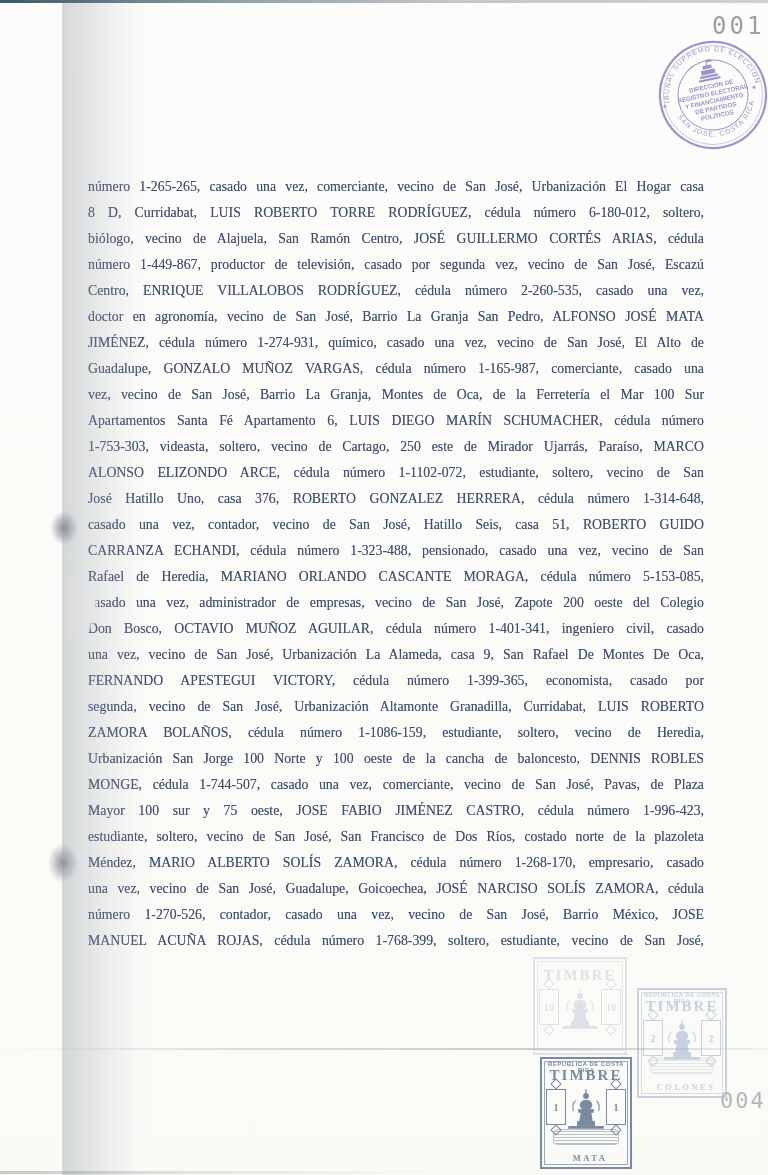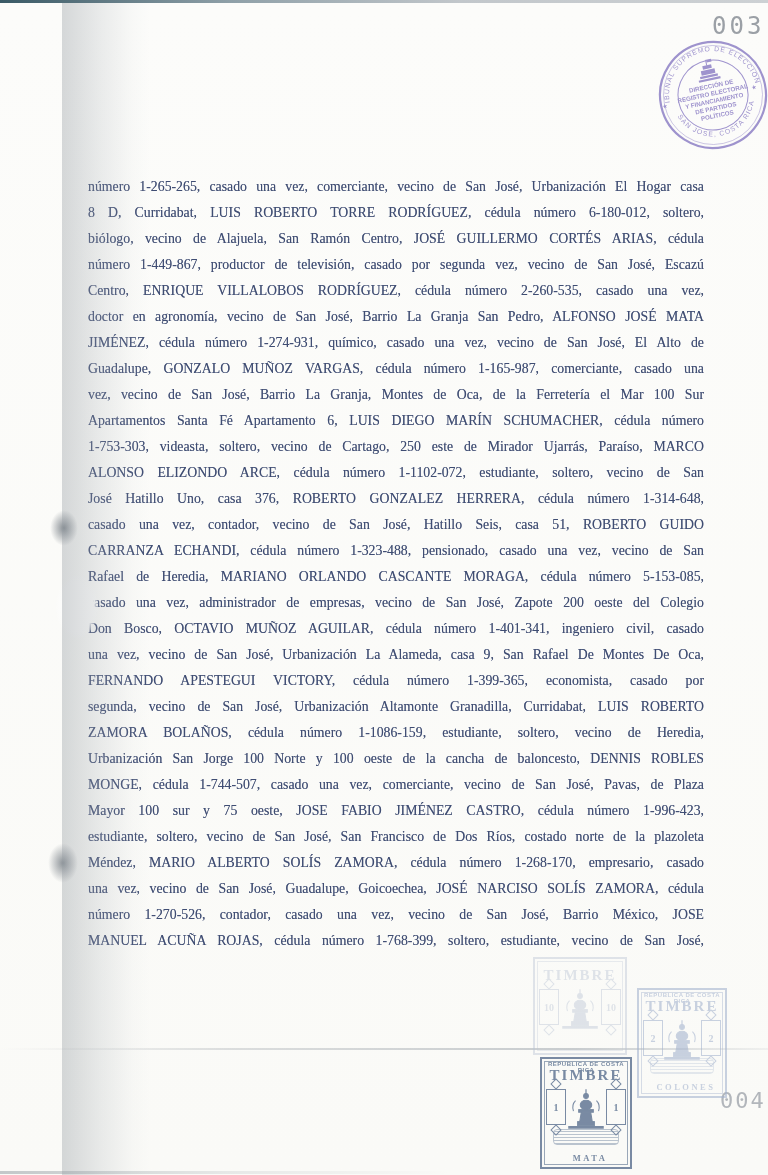--- a/index.html
+++ b/index.html
@@ -65,21 +65,21 @@
 
   <div class="edge-left"></div>
   <div class="edge-top"></div>
   <div class="edge-bottom"></div>
   <div class="shadow-band"></div>
   <div class="fold-line"></div>
   <div class="hole hole1"></div>
   <div class="hole hole2"></div>
   <div class="white-blob"></div>
 
-  <div class="pagenum pagenum-top">003</div>
+  <div class="pagenum pagenum-top">001</div>
   <div class="pagenum pagenum-bottom">004</div>
 
   <div class="seal">
     <svg width="130" height="130" viewBox="0 0 130 130">
       <g transform="rotate(-12 65 65)" fill="none" stroke="#8a7cc4">
         <circle cx="65" cy="65" r="53" stroke-width="2.2"></circle>
         <circle cx="65" cy="65" r="49.5" stroke-width=".8" opacity=".6"></circle>
         <circle cx="65" cy="65" r="35" stroke-width="1"></circle>
         <defs>
           <path id="arcTop" d="M 21,65 A 44,44 0 1 1 109,65"></path>

